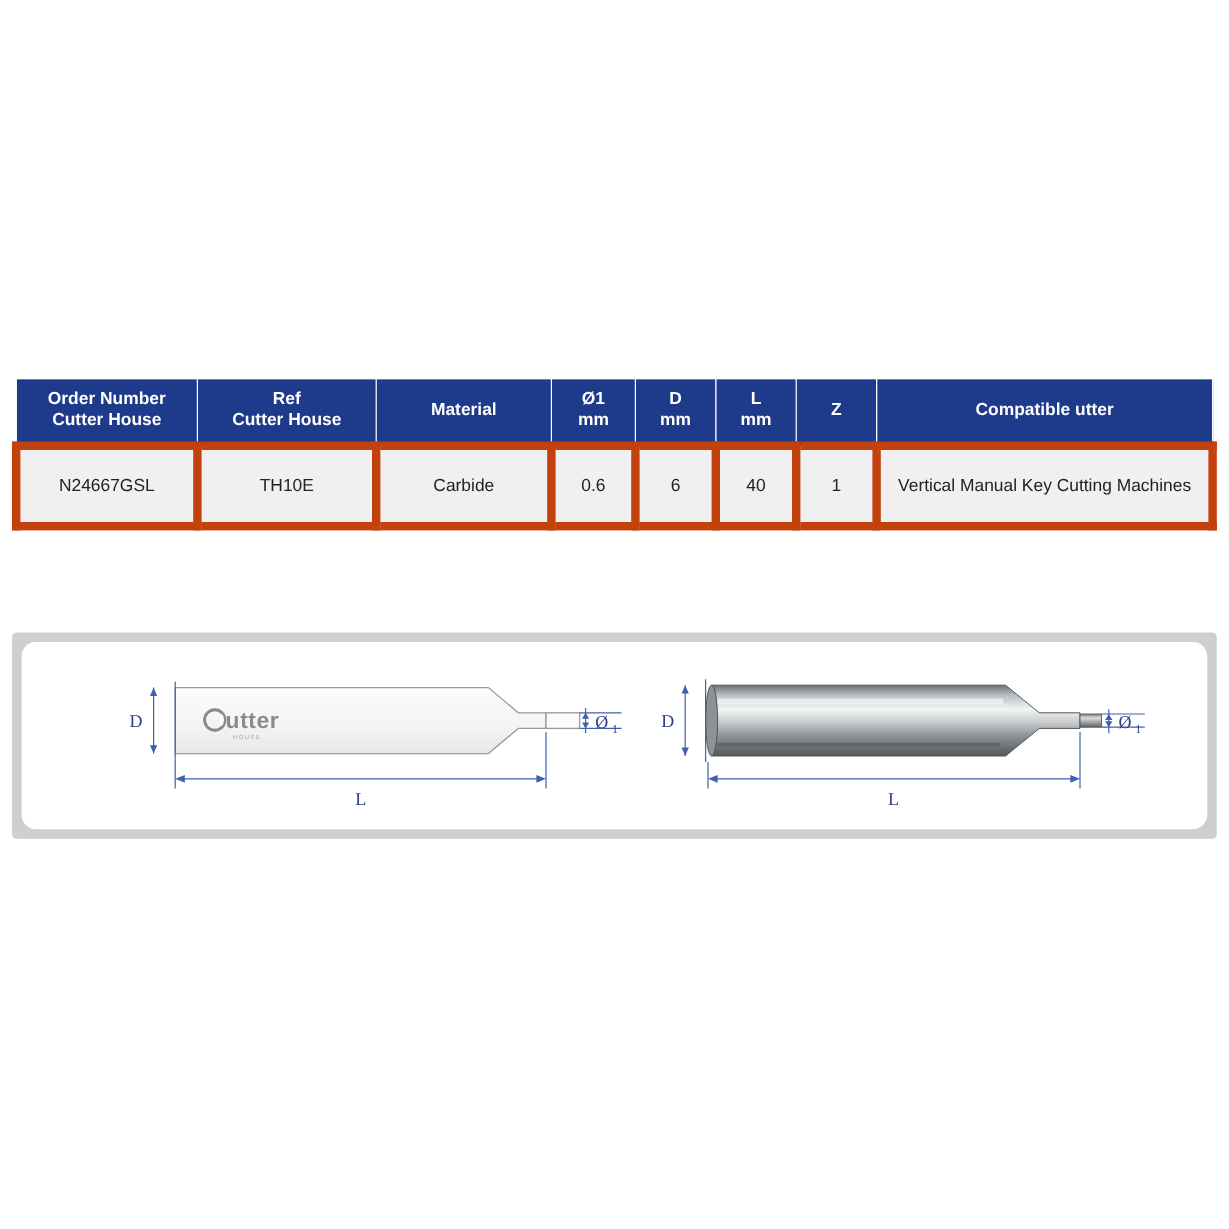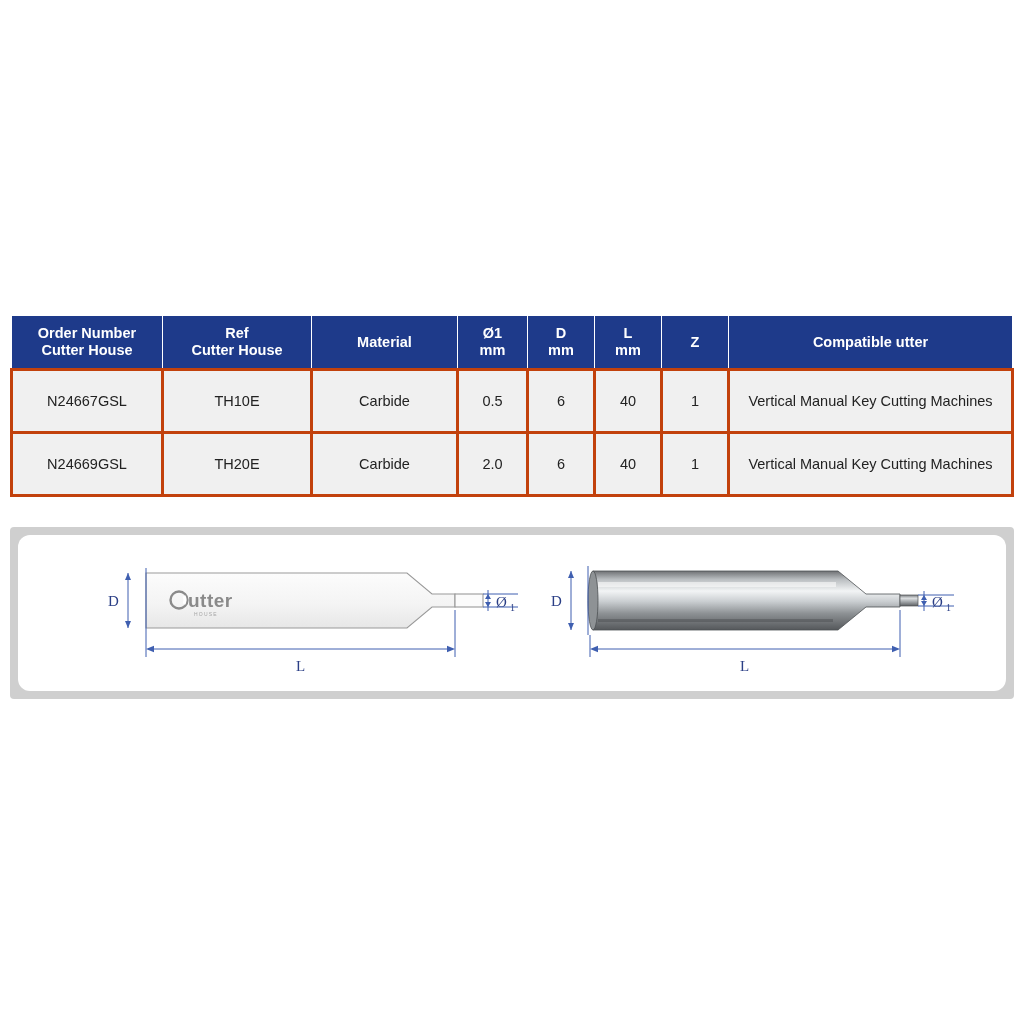--- a/index.html
+++ b/index.html
@@ -43,21 +43,21 @@
     padding: 9px 4px;
     border: 1px solid #ffffff;
     line-height: 1.18;
     vertical-align: middle;
   }
   table.spec td {
     font-size: 14.5px;
     color: #222222;
     text-align: center;
     padding: 20px 4px;
-    border: 3px solid #c2410c;
+    border: 7px solid #c2410c;
     background: #f0f0f0;
     height: 20px;
     white-space: nowrap;
   }
   table.spec tr.alt td {
     background: #e4e4e4;
   }
   .hdr-two-line .l1 { display: block; }
   .hdr-two-line .l2 { display: block; }
 
@@ -137,31 +137,21 @@
           <th>
             <span>Compatible utter</span>
           </th>
         </tr>
       </thead>
       <tbody>
         <tr>
           <td>N24667GSL</td>
           <td>TH10E</td>
           <td>Carbide</td>
-          <td>0.5</td>
-          <td>6</td>
-          <td>40</td>
-          <td>1</td>
-          <td>Vertical Manual Key Cutting Machines</td>
-        </tr>
-        <tr>
-          <td>N24669GSL</td>
-          <td>TH20E</td>
-          <td>Carbide</td>
-          <td>2.0</td>
+          <td>0.6</td>
           <td>6</td>
           <td>40</td>
           <td>1</td>
           <td>Vertical Manual Key Cutting Machines</td>
         </tr>
       </tbody>
     </table>
   </div>
 
   <div class="diagram-panel">

